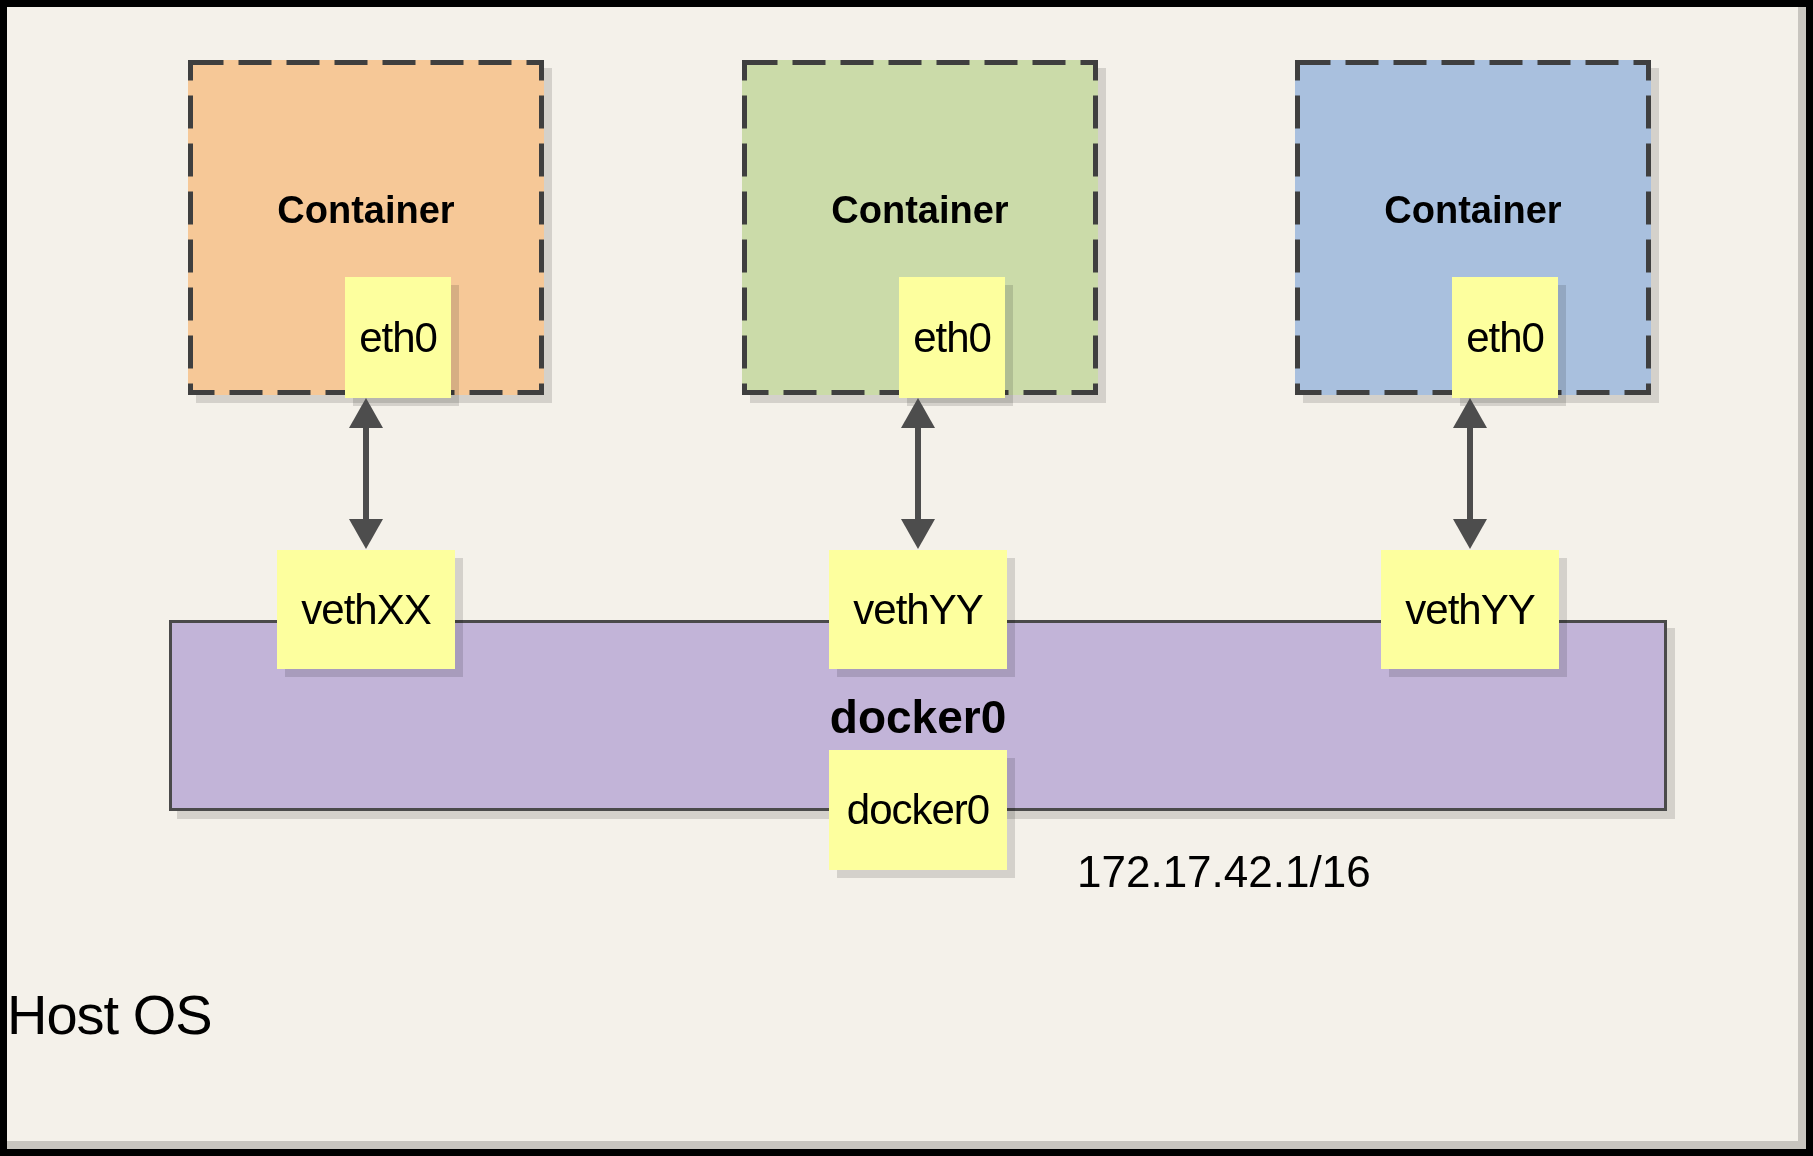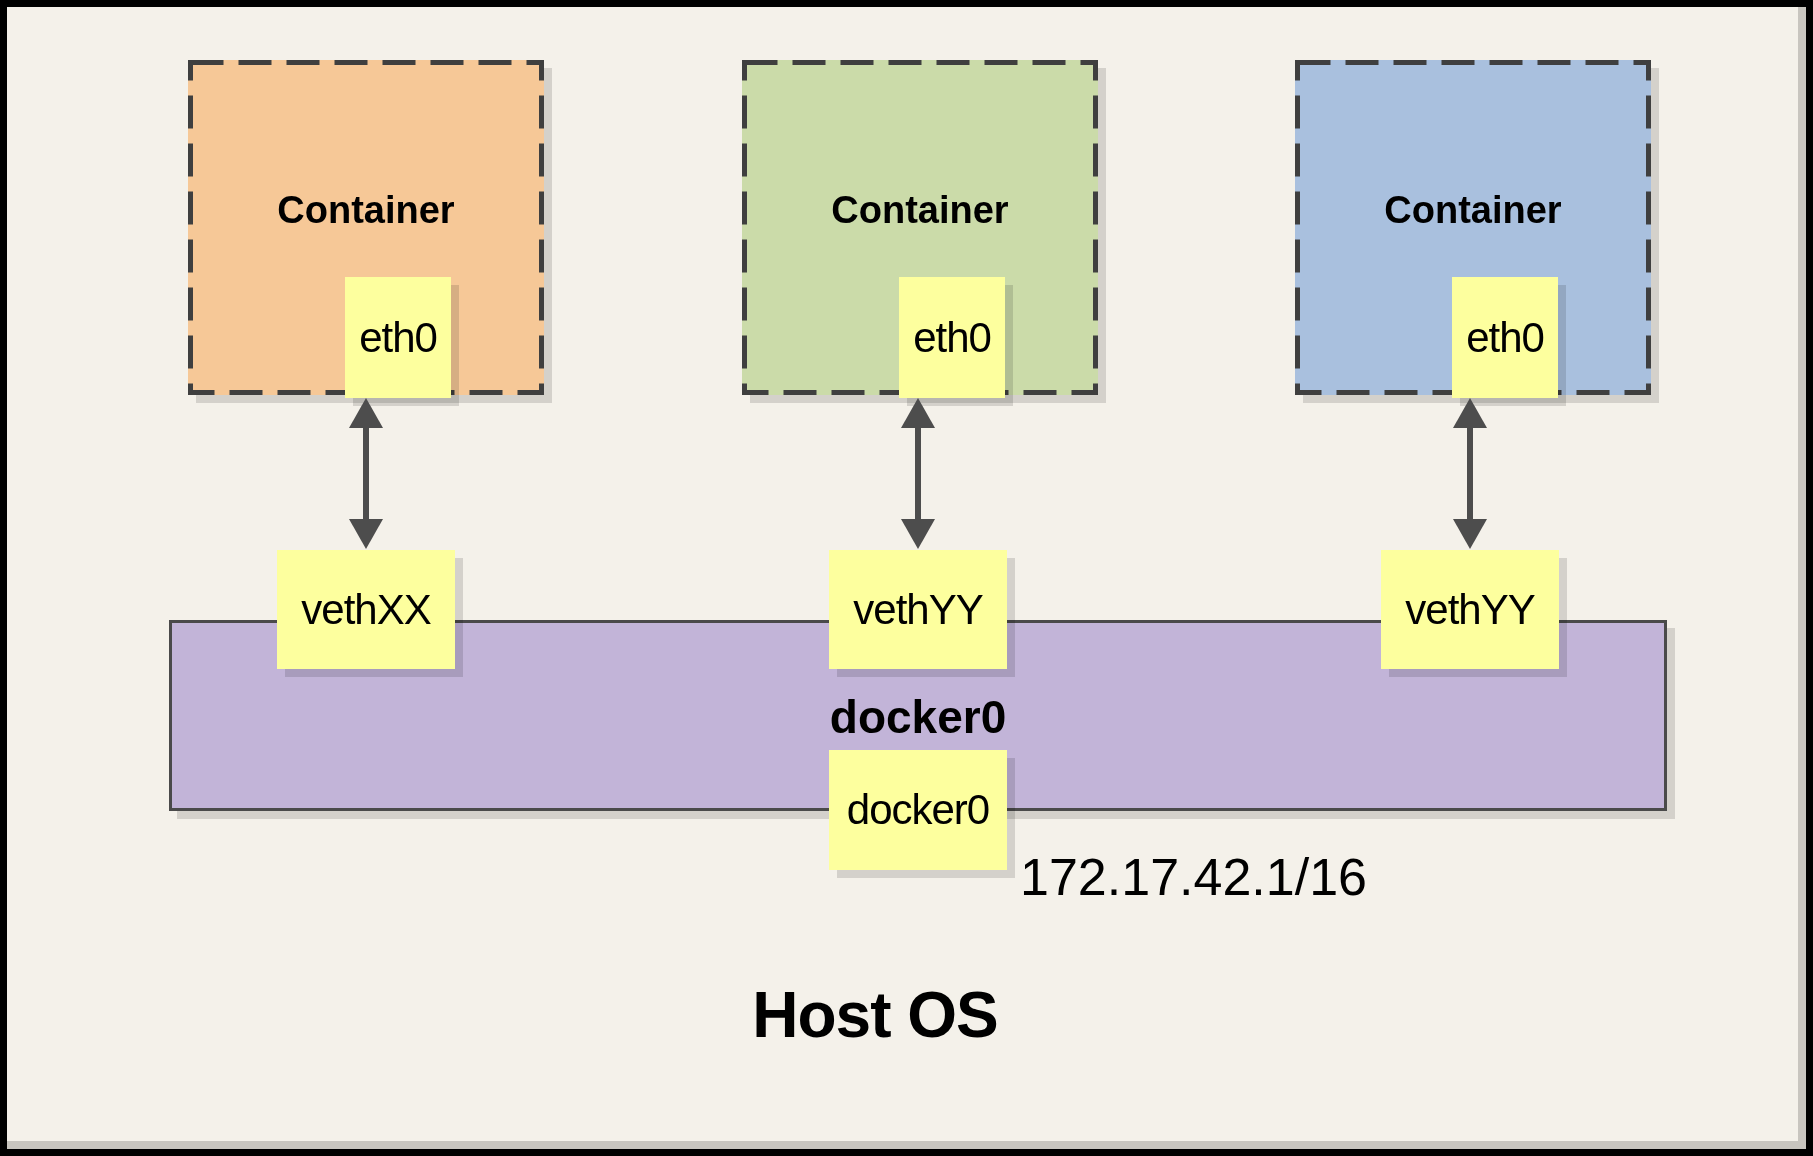--- a/index.html
+++ b/index.html
@@ -65,29 +65,29 @@
   .bridge-label {
     position:absolute; left:0; top:66px; width:100%;
     text-align:center; font-size:46px; line-height:56px;
     font-weight:bold; color:#000;
   }
   .bridge-iface-box {
     left:822px; top:743px; width:178px; height:120px;
     z-index:5;
   }
   .ip-label {
-    position:absolute; left:1013px; top:840px;
-    font-size:52px; color:#000; z-index:5;
+    position:absolute; left:1070px; top:840px;
+    font-size:44px; color:#000; z-index:5;
   }
 
   .host-label {
     position:absolute; left:0; top:960px; width:1736px;
-    text-align:center;
-    font-size:64px; line-height:96px; letter-spacing:-1px;
-    color:#000; z-index:1;font-weight:bold;
+    text-align:left;
+    font-size:56px; line-height:96px; letter-spacing:-1px;
+    color:#000; z-index:1;
   }
 </style>
 </head>
 <body>
 
 <div class="page">
 
   <div class="container-box" style="left: 181px; background-color: rgb(246, 200, 151);">
     <svg class="dash-border" width="356" height="335">
       <rect x="2.5" y="2.5" width="351" height="330" fill="none" stroke="#3F3F3F" stroke-width="5" stroke-dasharray="33 15"></rect>

